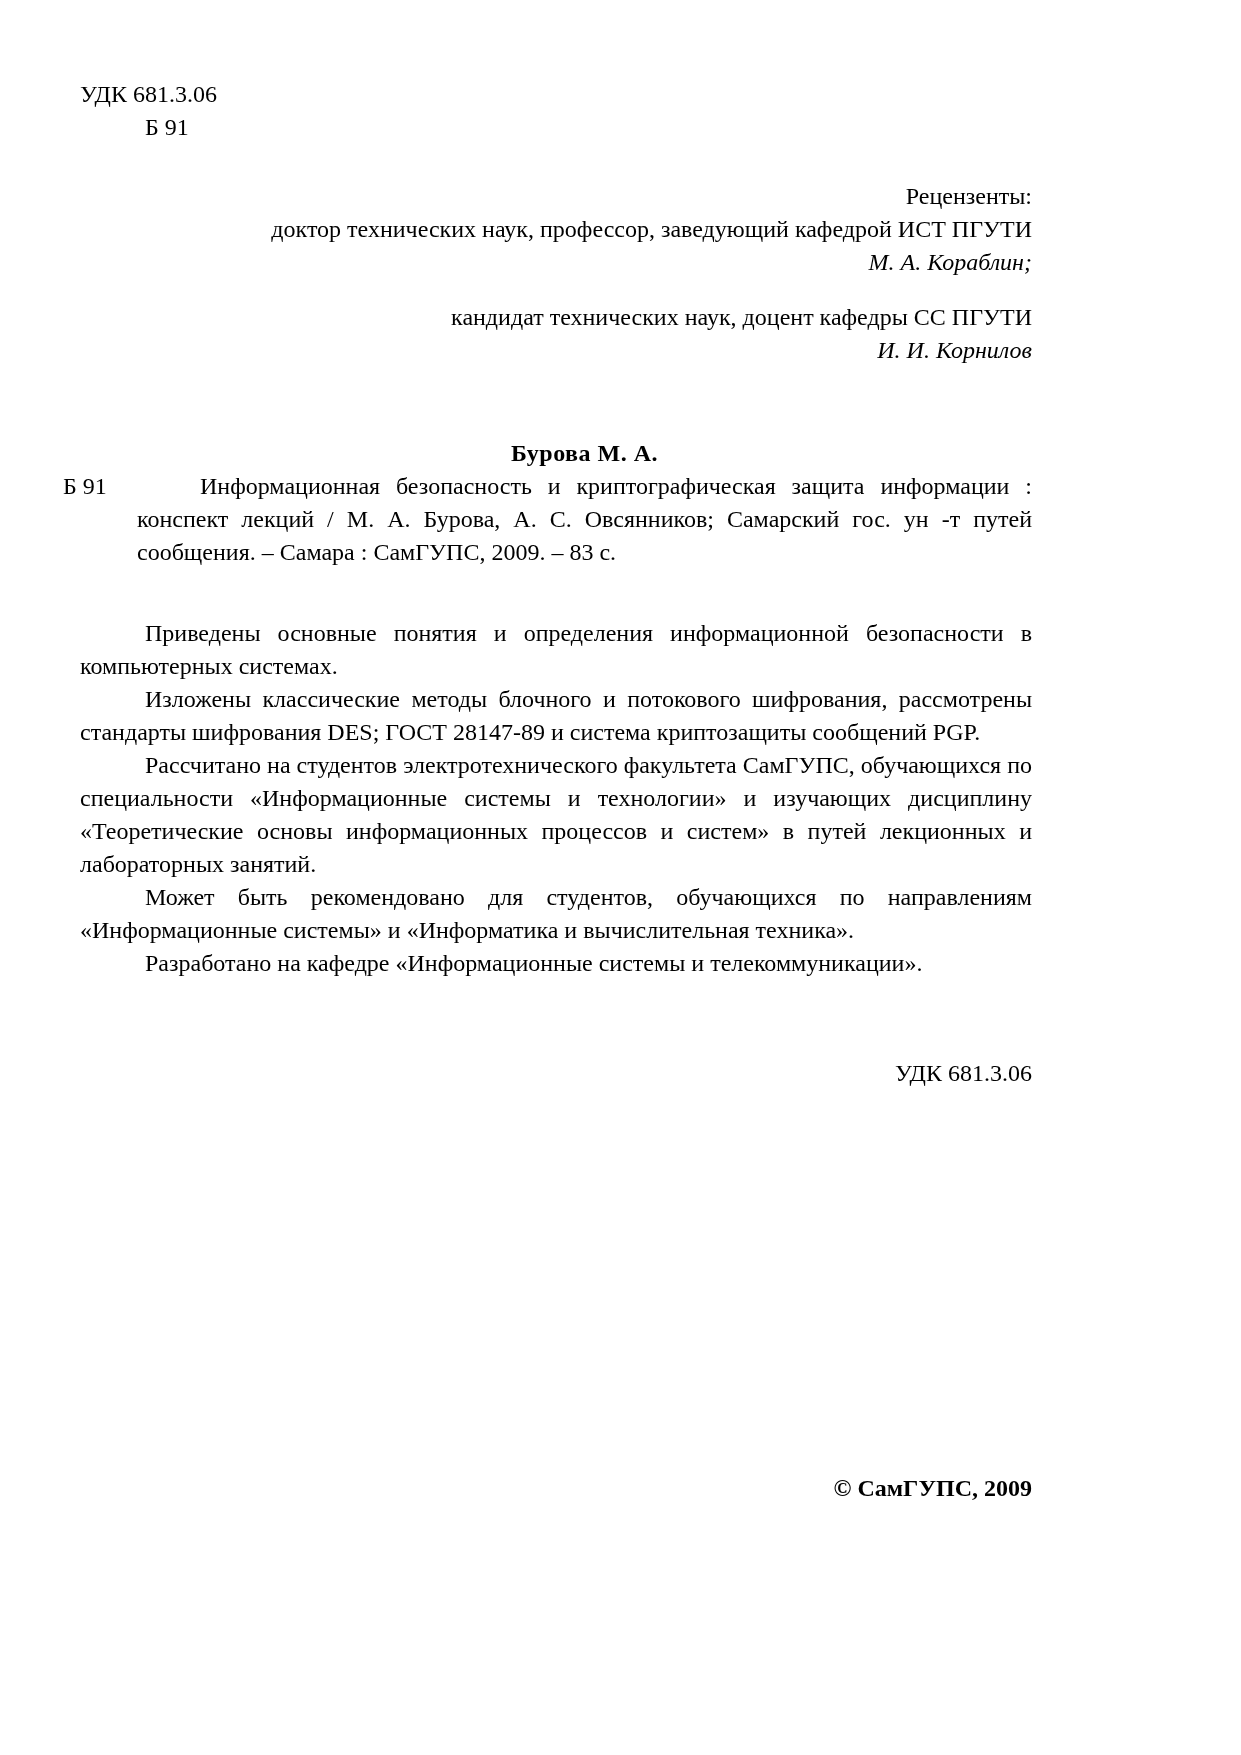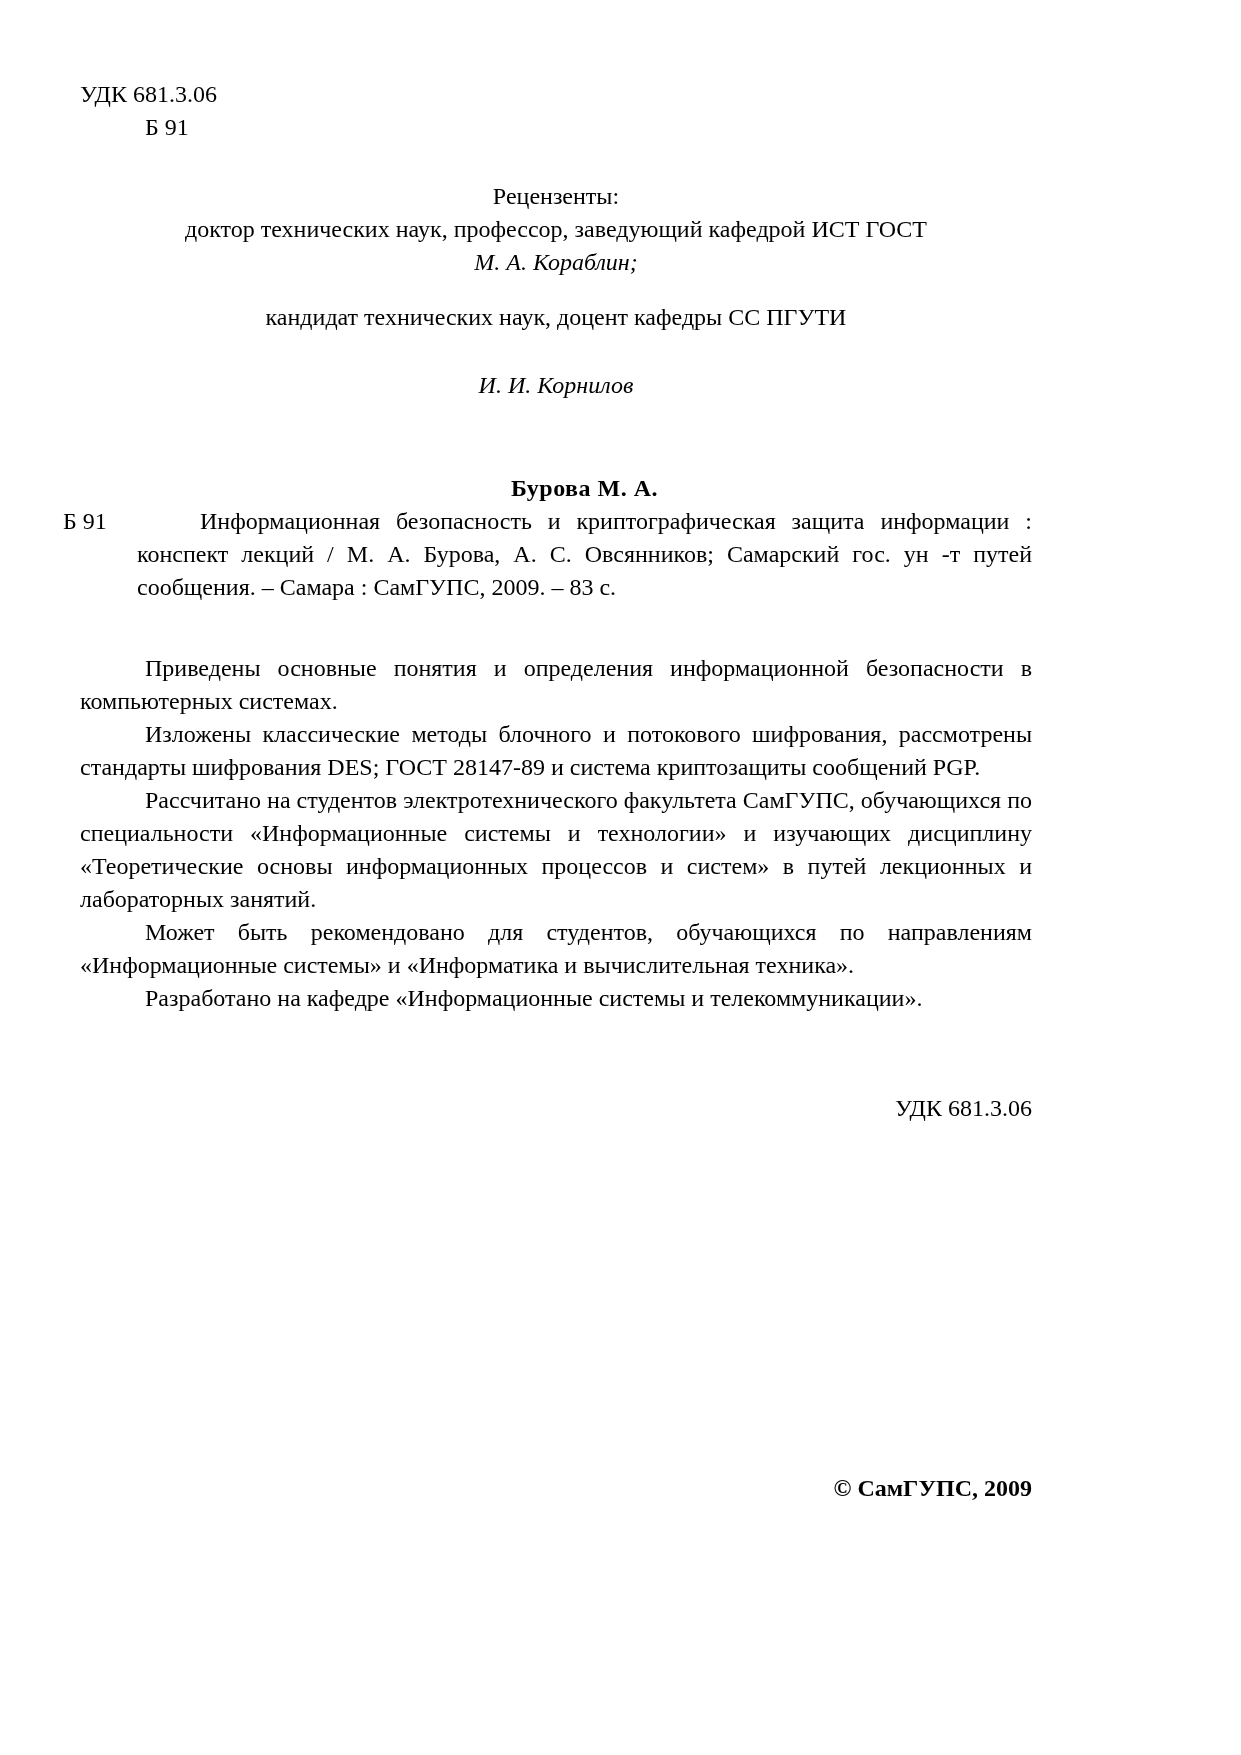--- a/index.html
+++ b/index.html
@@ -19,25 +19,25 @@
   .page {
     box-sizing: border-box;
     width: 1241px;
     height: 1755px;
     padding: 78px 209px 0 80px; 
     position: relative;
   }
   .udc-top { margin: 0; }
   .bbk-top { margin: 0 0 0 65px; }
 
-  .reviewers { margin-top: 36px; text-align: center; }
+  .reviewers { margin-top: 36px; text-align: right; }
   .reviewers .heading { margin: 0; }
   .reviewers .rev-title { margin: 0; }
   .reviewers .rev-name { margin: 0 0 22px 0; font-style: italic; }
-  .reviewers .rev-name.last { margin-bottom: 0; margin-top: 35px; }
+  .reviewers .rev-name.last { margin-bottom: 0; }
 
   .bib {
     position: relative;
     margin-top: 70px;
   }
   .bib-author {
     margin: 0 0 0 57px;
     font-weight: bold;
     letter-spacing: 0.5px;
     text-align: center;
@@ -77,21 +77,21 @@
 </head>
 <body>
 
 <div class="page">
 
   <p class="udc-top">УДК 681.3.06</p>
   <p class="bbk-top">Б 91</p>
 
   <div class="reviewers">
     <p class="heading">Рецензенты:</p>
-    <p class="rev-title">доктор технических наук, профессор, заведующий кафедрой ИСТ ГОСТ</p>
+    <p class="rev-title">доктор технических наук, профессор, заведующий кафедрой ИСТ ПГУТИ</p>
     <p class="rev-name">М. А. Кораблин;</p>
     <p class="rev-title">кандидат технических наук, доцент кафедры СС  ПГУТИ</p>
     <p class="rev-name last">И. И. Корнилов</p>
   </div>
 
   <div class="bib">
     <p class="bib-author">Бурова  М. А.</p>
     <span class="bib-index">Б 91</span>
     <p class="bib-desc">Информационная безопасность и криптографическая защита информации : конспект лекций / М. А. Бурова, А. С. Овсянников; Самарский гос. ун -т путей сообщения. – Самара : СамГУПС, 2009. – 83 с.</p>
   </div>

